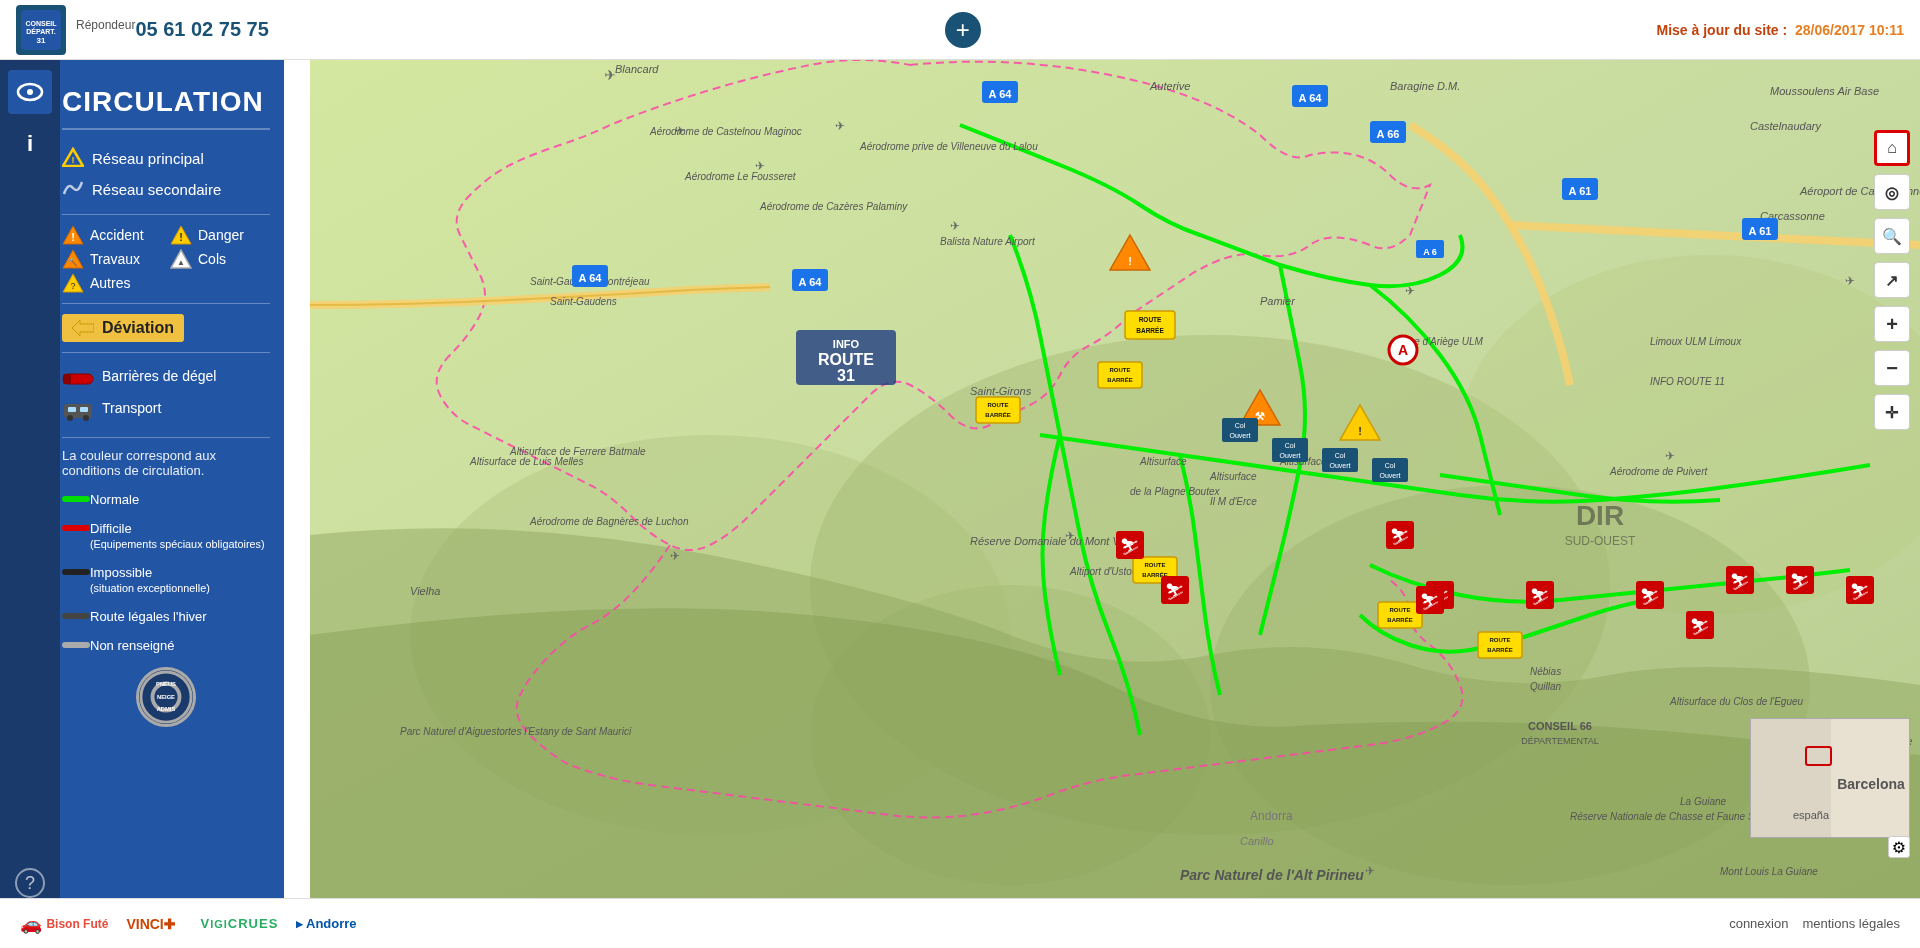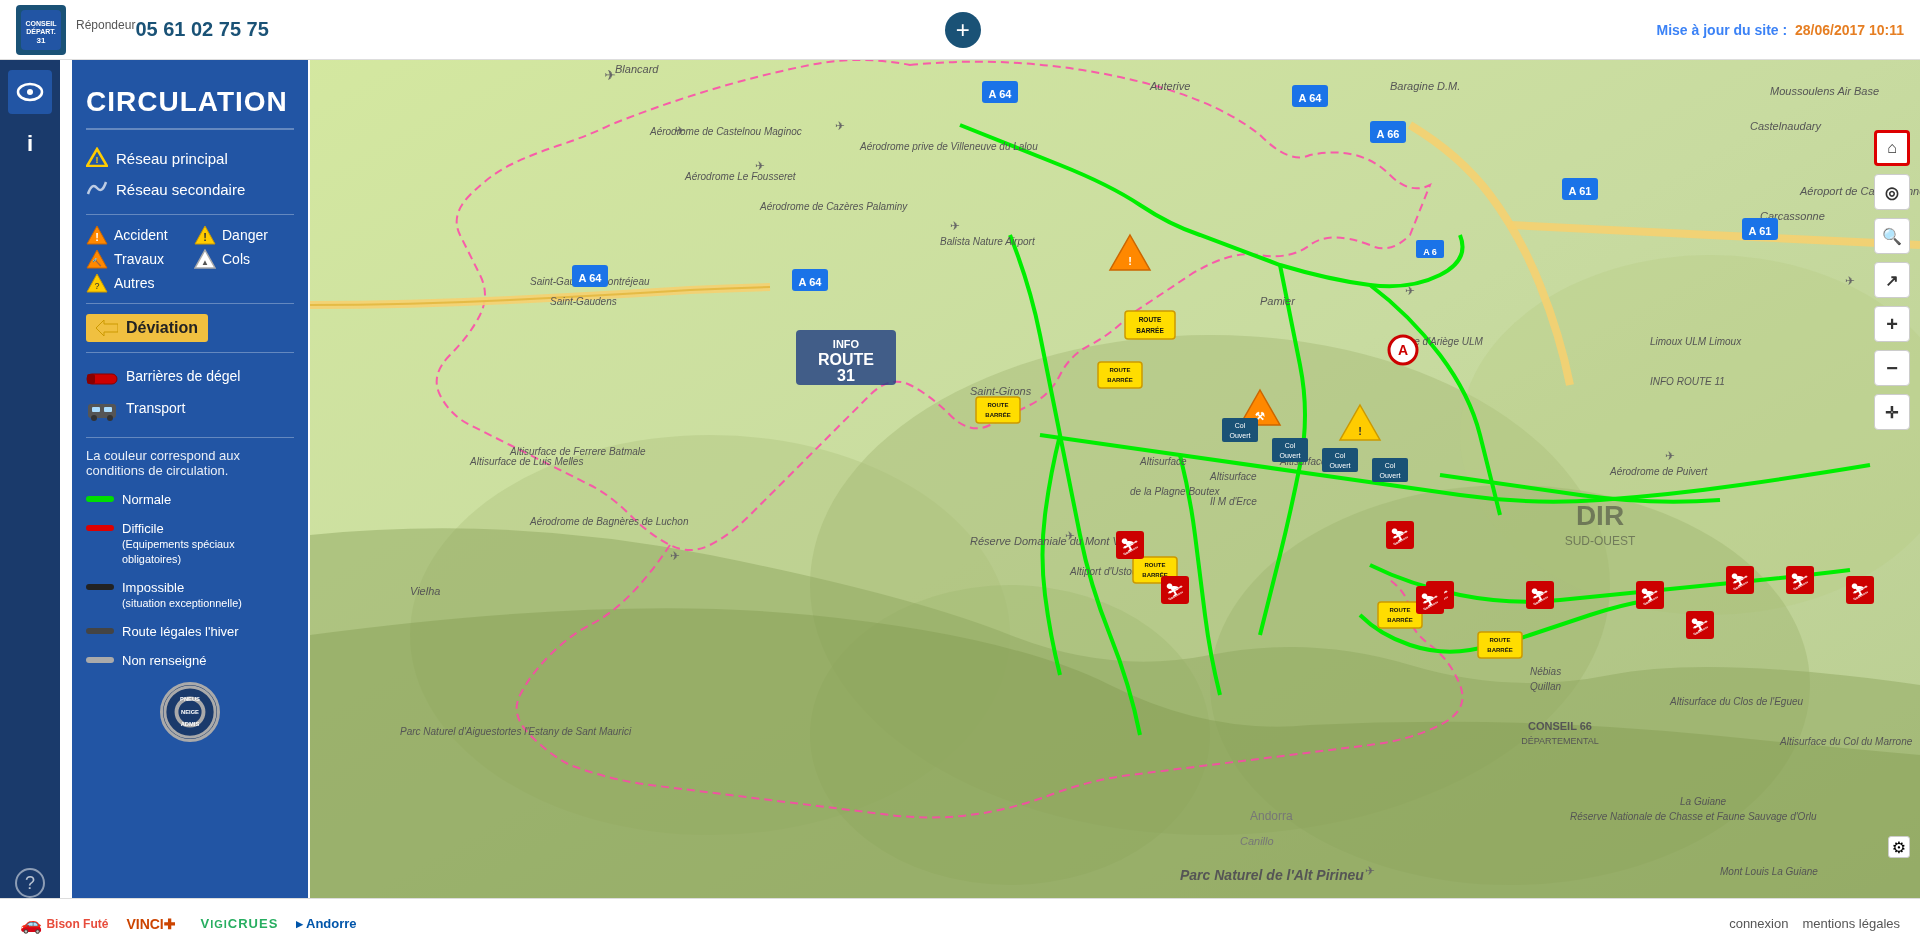--- a/index.html
+++ b/index.html
@@ -22,21 +22,21 @@
     #phone-info { display: flex; flex-direction: row; }
     #phone-label { font-size: 12px; color: #555; }
     #phone-number { font-size: 20px; font-weight: bold; color: #1a5276; }
     #header-center { display: flex; align-items: center; }
     #add-button {
       width: 36px; height: 36px; border-radius: 50%; background: #1a5276;
       border: none; cursor: pointer; display: flex; align-items: center; justify-content: center;
       color: white; font-size: 24px; font-weight: 300;
     }
     #header-right { font-size: 14px; color: #555; }
-    #header-right span { color: #3b82f6; font-weight: bold; }
+    #header-right span { color: #c2410c; font-weight: bold; }
 
     
     #sidebar {
       position: absolute; top: 60px; left: 0; width: 310px; bottom: 50px;
       background: #2255a4; color: white; z-index: 50; overflow-y: auto;
     }
     #sidebar-icon-bar {
       position: absolute; top: 60px; left: 0; width: 60px; bottom: 50px;
       background: #1a3a6b; z-index: 51; display: flex; flex-direction: column; align-items: center; padding-top: 10px; gap: 8px;
     }
@@ -74,21 +74,21 @@
 
     .barriere-item, .transport-item {
       display: flex; gap: 8px;
       padding: 5px 0; font-size: 14px; cursor: pointer;
     }
 
     .divider { border: none; border-top: 1px solid rgba(255,255,255,0.3); margin: 10px 0; }
 
     .color-legend { font-size: 13px; color: rgba(255,255,255,0.9); margin-bottom: 8px; }
 
-    .legend-color-item { display: flex; align-items: flex-start; gap: 8px; margin: 14px 0; font-size: 13px; }
+    .legend-color-item { display: flex; align-items: flex-start; margin: 14px 0; font-size: 13px; }
     .color-line { width: 28px; height: 6px; border-radius: 3px; margin-top: 4px; flex-shrink: 0; }
     .color-line.green { background: #00dd00; }
     .color-line.yellow { background: #ffcc00; }
     .color-line.red { background: #dd0000; }
     .color-line.black { background: #222; }
     .color-line.light-gray { background: #aaa; }
 
     .pneus-badge {
       width: 60px; height: 60px; border-radius: 50%;
       background: #1a3a6b; border: 3px solid #aaa;
@@ -184,21 +184,21 @@
         <ellipse cx="14" cy="14" rx="12" ry="8" fill="none" stroke="white" stroke-width="2.5"></ellipse>
         <circle cx="14" cy="14" r="3" fill="white"></circle>
       </svg>
   </div>
   <div class="icon-bar-item">
     <span style="font-size:22px; font-weight:bold; color:white;">i</span>
   </div>
   <div class="question-mark" style="position:relative; bottom:auto; left:auto; width:30px; height:30px; margin-top: auto;">?</div>
 </div>
 
-<div id="sidebar" style="left:72px; width:236px;">
+<div id="sidebar" style="left:48px; width:236px;">
   <div id="sidebar-content">
     <div id="circulation-title">CIRCULATION</div>
 
     <div class="sidebar-section">
       <div class="sidebar-item">
         <span>
           <svg width="22" height="20" viewBox="0 0 22 20">
             <polygon points="11,2 21,19 1,19" fill="none" stroke="#ffcc00" stroke-width="2.5"></polygon>
             <text x="11" y="16" text-anchor="middle" fill="#ffcc00" font-size="9" font-weight="bold">!</text>
           </svg>
@@ -602,20 +602,31 @@
     <div class="map-control-btn active-red">⌂</div>
     <div class="map-control-btn">◎</div>
     <div class="map-control-btn">🔍</div>
     <div class="map-control-btn">↗</div>
     <div class="map-control-btn" style="font-size:20px;">+</div>
     <div class="map-control-btn" style="font-size:20px;">−</div>
     <div class="map-control-btn">✛</div>
   </div>
 
   
+  <div id="mini-map">
+    <div id="mini-map-inner">
+      <svg width="160" height="120" viewBox="0 0 160 120">
+        <rect width="160" height="120" fill="#e8e0d0"></rect>
+        <rect x="0" y="0" width="80" height="120" fill="#d0c8b8" opacity="0.5"></rect>
+        <text x="120" y="70" text-anchor="middle" fill="#555" font-size="14" font-weight="bold">Barcelona</text>
+        <text x="60" y="100" text-anchor="middle" fill="#555" font-size="11">españa</text>
+        <rect x="55" y="28" width="25" height="18" rx="2" fill="none" stroke="#cc0000" stroke-width="2"></rect>
+      </svg>
+    </div>
+  </div>
 
   
   <div style="position: absolute; margin-bottom: -22px; width: 22px; height: 22px; background: white; border: 1px solid rgb(204, 204, 204); border-radius: 3px; display: flex; align-items: center; justify-content: center; cursor: pointer; z-index: 202; bottom: 62px; right: 10px;">⚙</div>
 </div>
 
 <div id="footer">
   <div id="footer-logos">
     <div class="footer-logo" style="display:flex;align-items:center;gap:4px;">
       <span style="font-size:18px;">🚗</span>
       <span style="color:#e74c3c; font-weight:bold; font-size:12px;">Bison Futé</span>

